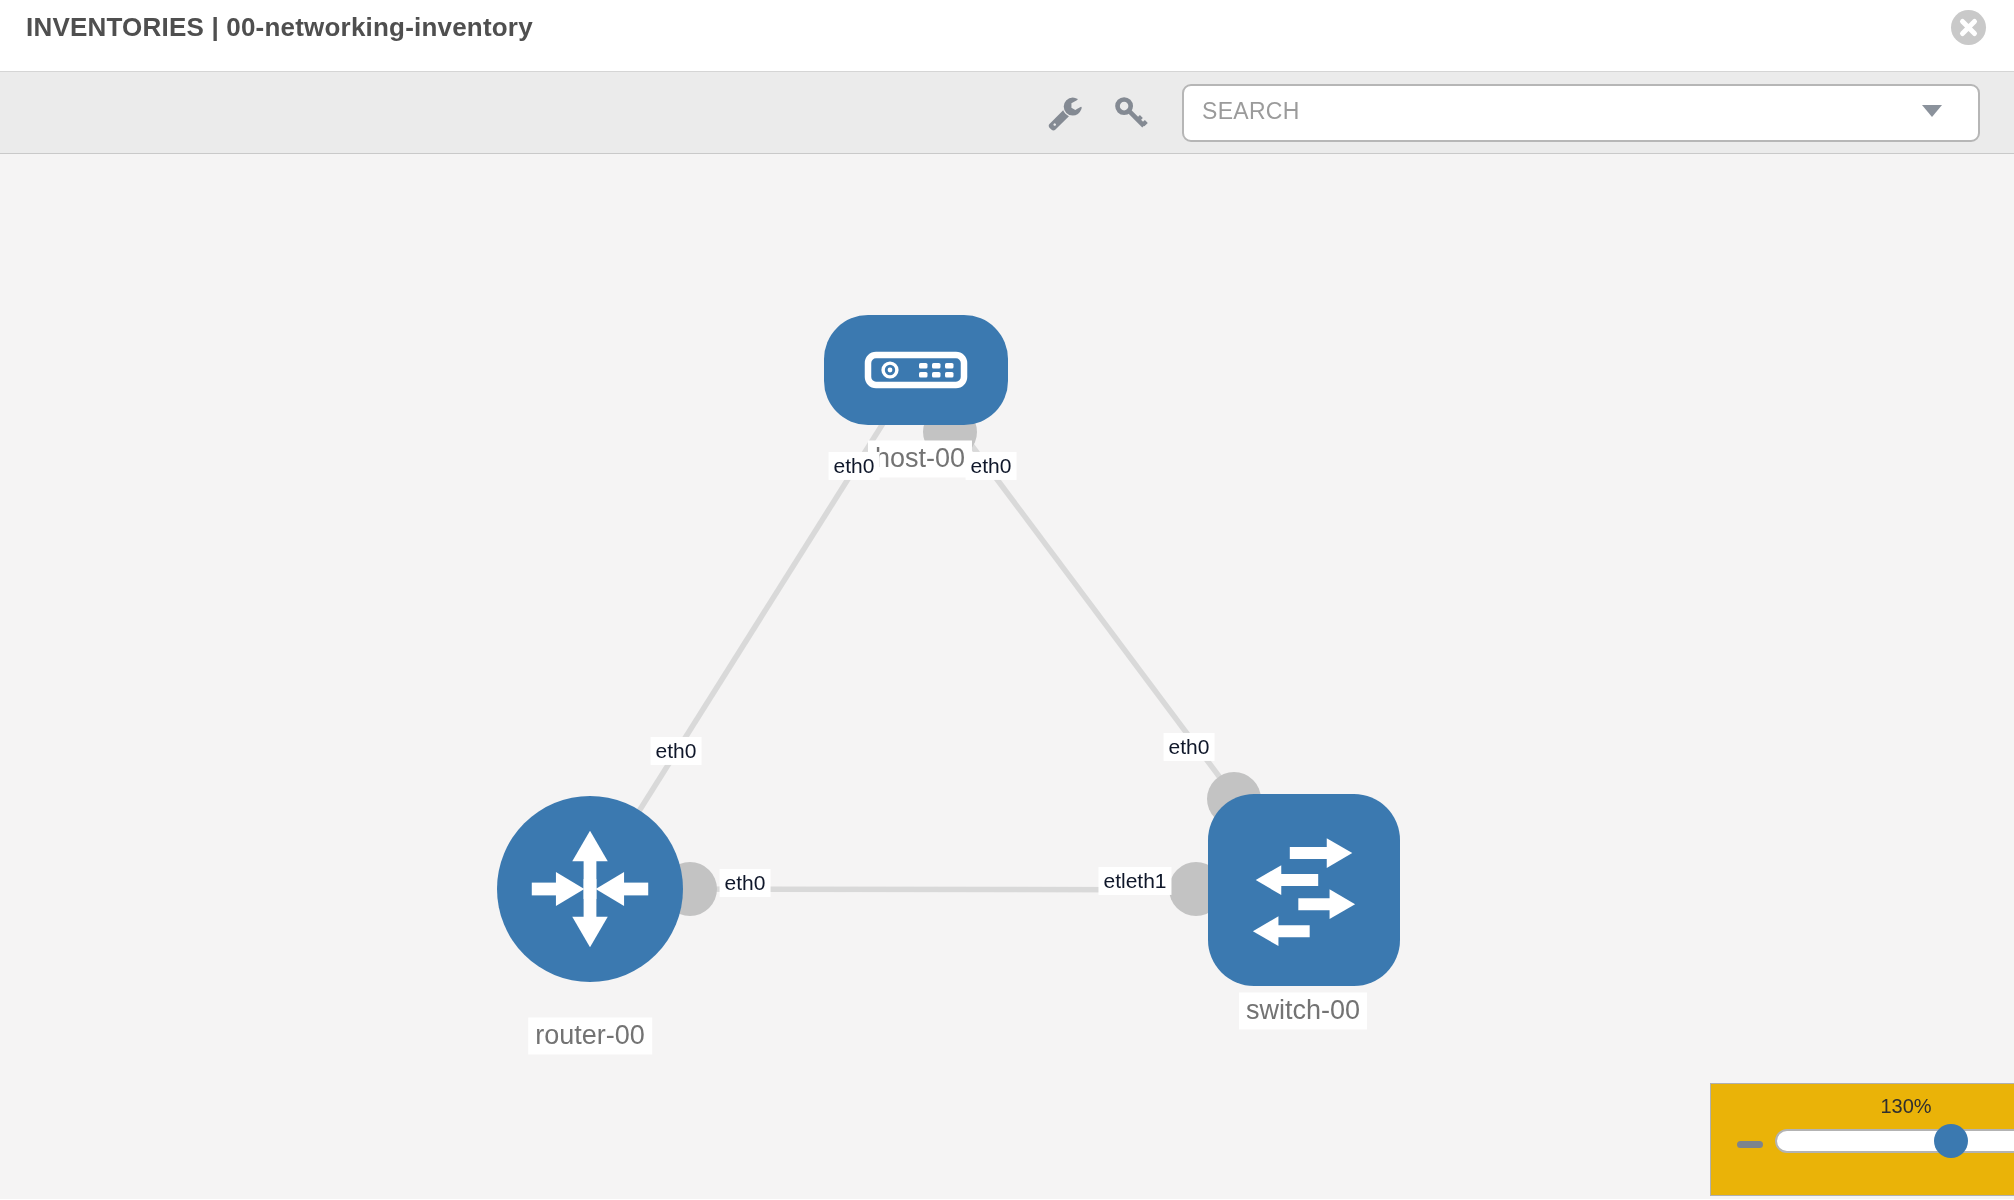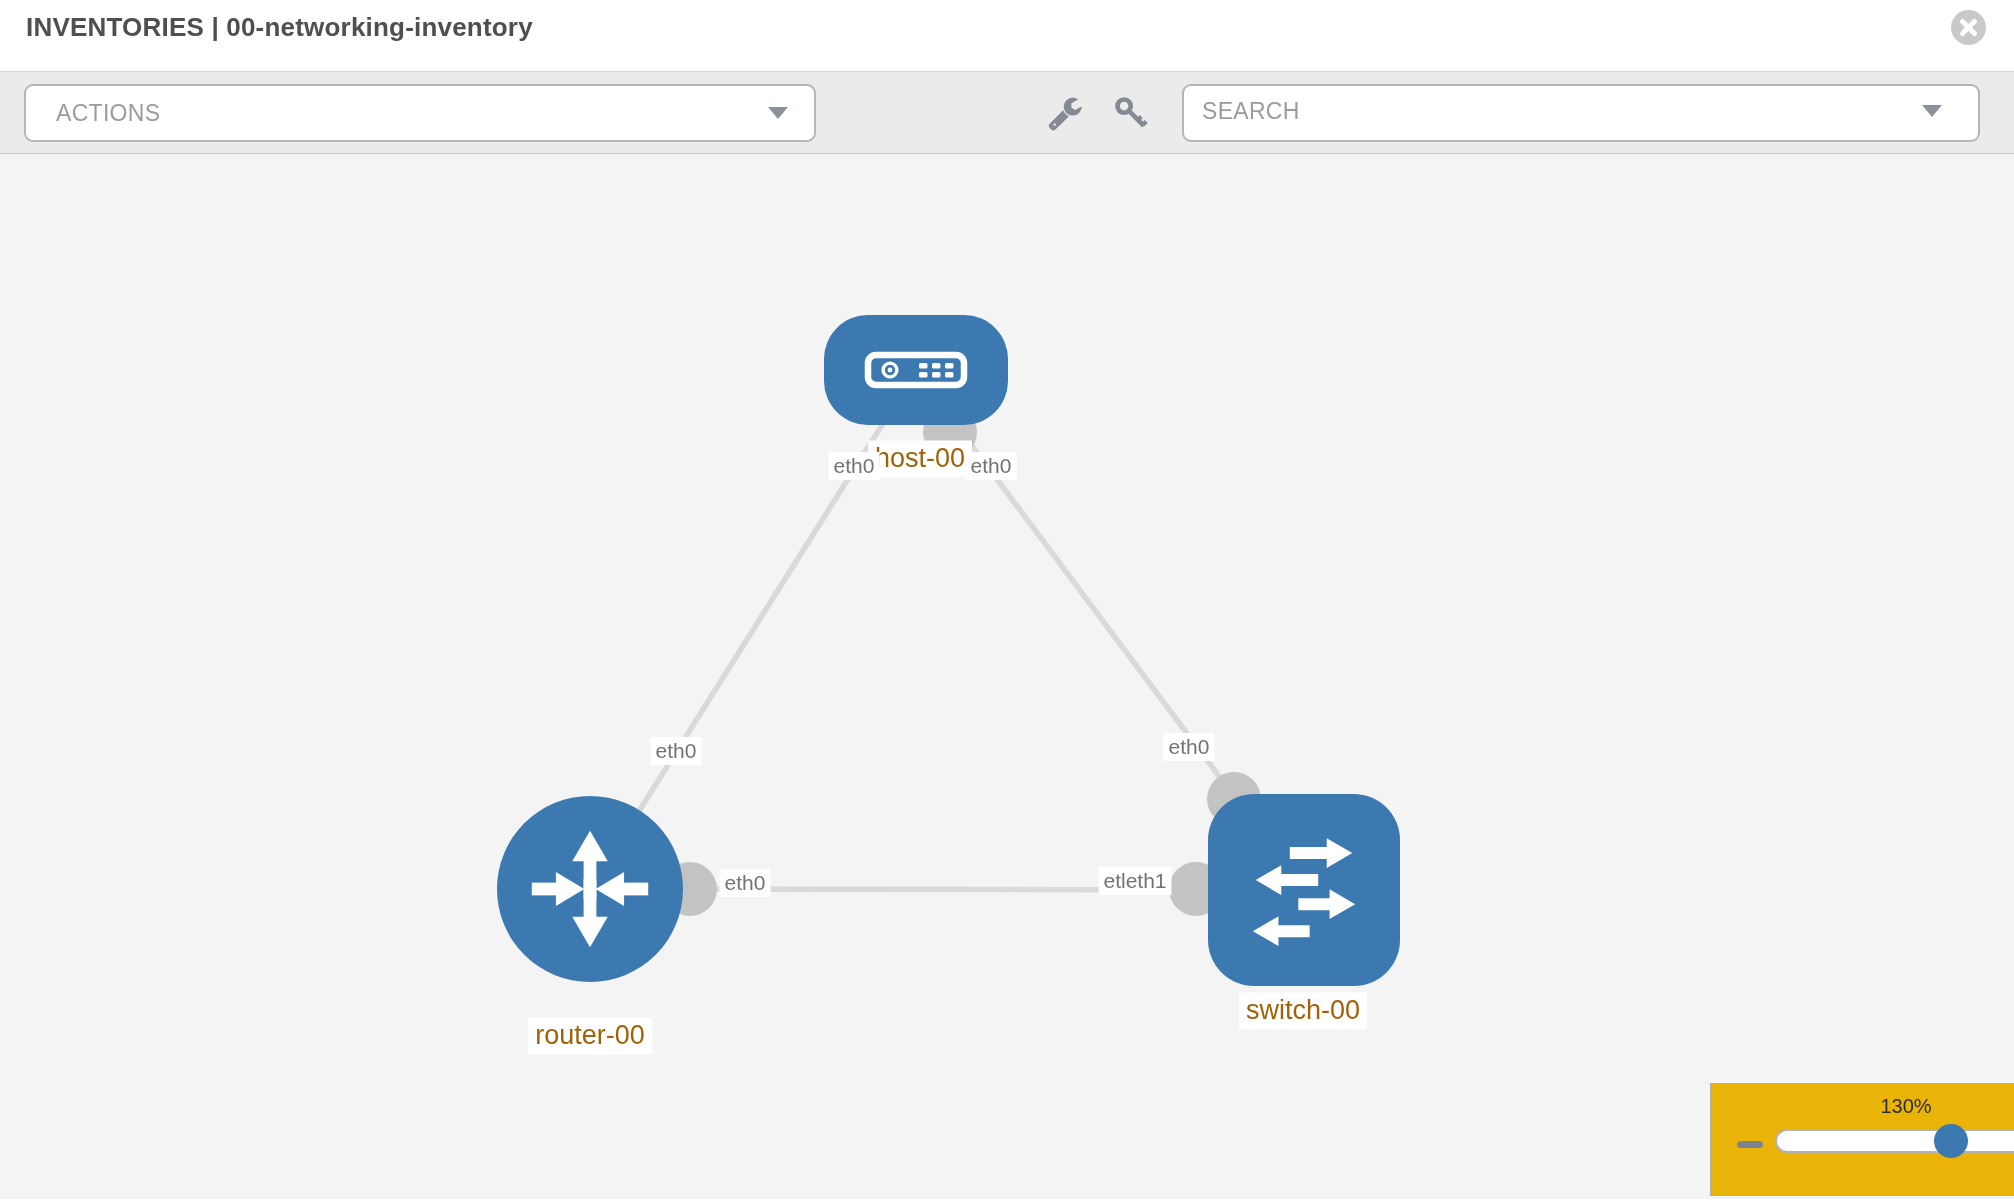--- a/index.html
+++ b/index.html
@@ -34,23 +34,23 @@
     align-items:center;justify-content:center;cursor:pointer;}
   
   .canvas{position:relative;height:1045px;background:#f5f4f4;overflow:hidden;}
   .links-layer{position:absolute;left:0;top:0;}
   .node{position:absolute;background:#3b79b0;display:flex;align-items:center;justify-content:center;cursor:pointer;}
   .node-host{left:824px;top:161px;width:184px;height:110px;border-radius:44px;}
   .node-router{left:497px;top:642px;width:186px;height:186px;border-radius:50%;}
   .node-switch{left:1208px;top:640px;width:192px;height:192px;border-radius:46px;}
   .chip{
     position:absolute;transform:translate(-50%,-50%);background:#ffffff;
-    color:#737373;white-space:nowrap;line-height:1.15;padding:2px 5px;
+    color:#0f172a;white-space:nowrap;line-height:1.15;padding:2px 5px;
   }
-  .chip-node{font-size:27px;color:#a16207;padding:3px 7px;}
+  .chip-node{font-size:27px;color:#737373;padding:3px 7px;}
   .chip-if{font-size:21px;}
   
   .zoom-panel{
     position:absolute;left:1710px;top:1083px;width:392px;height:113px;
     background:#eab308;border:1px solid #b0b0b0;box-sizing:border-box;
   }
   .zoom-level{display:block;text-align:center;margin-top:11px;font-size:20px;color:#2f2f2f;}
   .zoom-row{position:relative;height:48px;margin-top:8px;}
   .zoom-minus{position:absolute;left:26px;top:15px;width:26px;height:7px;border-radius:3.5px;
     background:#7d848d;cursor:pointer;}
@@ -69,24 +69,20 @@
   <span class="hdr-title">INVENTORIES | 00-networking-inventory</span>
   <div class="close-btn">
     <svg width="35" height="35" viewBox="0 0 35 35">
       <line x1="11.5" y1="11.5" x2="23.5" y2="23.5" stroke="#fff" stroke-width="5" stroke-linecap="round"></line>
       <line x1="23.5" y1="11.5" x2="11.5" y2="23.5" stroke="#fff" stroke-width="5" stroke-linecap="round"></line>
     </svg>
   </div>
 </div>
 
 <div class="toolbar">
-  <div class="select-box" style="left:24px;width:792px;padding:0 26px 0 30px;">
-    <span class="select-label">ACTIONS</span>
-    <span class="caret"></span>
-  </div>
 
   <div class="tool-btn" style="left:1046px;">
     <svg width="36" height="36" viewBox="0 0 1792 1792">
       <path fill="#848a93" d="M448 1472q0-26-19-45t-45-19-45 19-19 45 19 45 45 19 45-19 19-45zm644-420l-682 682q-37 37-90 37-52 0-91-37l-106-108q-38-36-38-90 0-53 38-91l681-681q39 98 114.5 173.5t173.5 114.5zm634-435q0 39-23 106-47 134-164.5 217.5t-258.5 83.5q-185 0-316.5-131.5t-131.5-316.5 131.5-316.5 316.5-131.5q58 0 121.5 16.5t107.5 46.5q16 11 16 28t-16 28l-293 169v224l193 107q5-3 79-48.5t135.5-81 70.5-35.5q15 0 23.5 10t8.5 25z"></path>
     </svg>
   </div>
 
   <div class="tool-btn" style="left:1112px;">
     <svg width="36" height="36" viewBox="0 0 24 24">
       <circle cx="7.4" cy="7.4" r="4.4" fill="none" stroke="#848a93" stroke-width="3.1"></circle>

